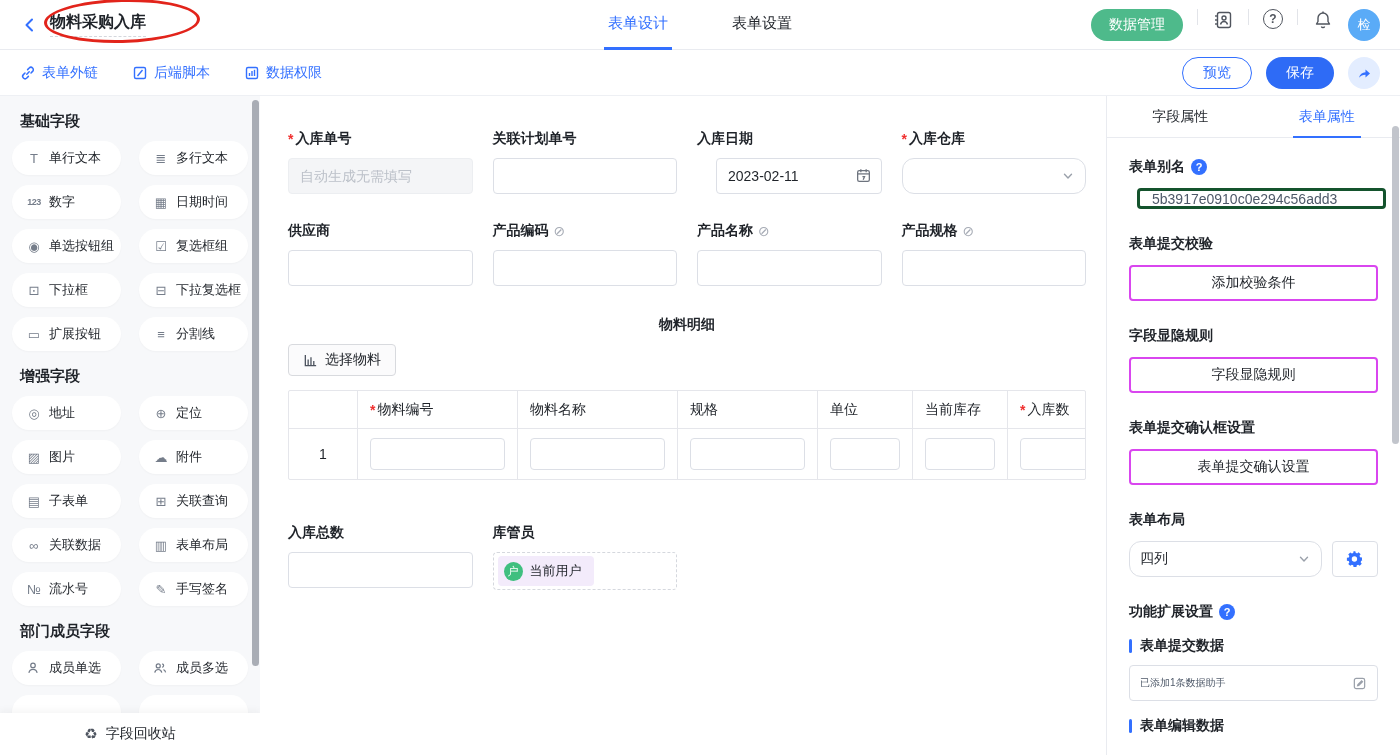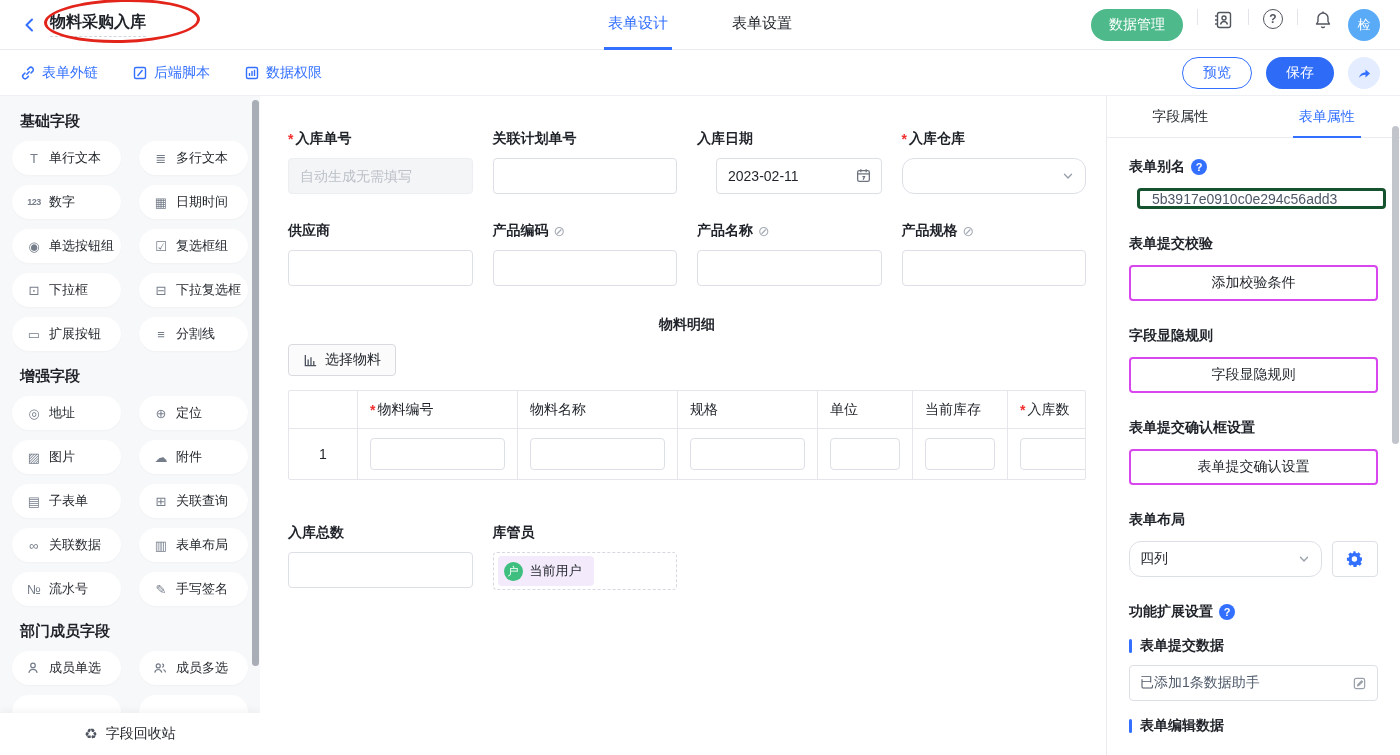--- a/index.html
+++ b/index.html
@@ -88,21 +88,21 @@
   .p-label { display:flex; align-items:center; gap:6px; font-size:14px; font-weight:700; margin-bottom:12px; }
   .p-label.gap-top { margin-top:26px; }
   .q-badge { width:16px; height:16px; border-radius:50%; background:#3370ff; color:#fff; font-size:11px; font-weight:700; display:flex; align-items:center; justify-content:center; }
   .p-input { width:100%; height:21px; border:3px solid #14532d; border-radius:4px; padding:0 12px; font-size:14px; color:#4e5969; font-family:inherit;margin-left:8px; }
   .p-btn { width:100%; height:36px; border:2px solid #d946ef; border-radius:4px; background:#fff; font-size:14px; color:#1f2329; cursor:pointer; font-family:inherit; }
   .layout-row { display:flex; gap:10px; }
   .layout-row .selbox { flex:1; }
   .gear-btn { width:46px; height:36px; border:1px solid #dcdfe6; border-radius:4px; background:#fff; display:flex; align-items:center; justify-content:center; cursor:pointer; }
   .p-subhead { display:flex; align-items:center; gap:8px; font-size:14px; font-weight:700; margin:16px 0 10px 0; }
   .p-subhead .bar { width:3px; height:14px; border-radius:2px; background:#3370ff; }
-  .helper-box { height:36px; border:1px solid #dcdfe6; border-radius:4px; display:flex; align-items:center; justify-content:space-between; padding:0 10px; font-size:14px; color:#4e5969; }
+  .helper-box { height:36px; border:1px solid #dcdfe6; border-radius:4px; display:flex; align-items:center; justify-content:space-between; padding:0 10px; font-size:10px; color:#4e5969; }
   .p-scroll { position:absolute; right:1px; top:30px; width:7px; height:318px; background:#c2c5cc; border-radius:4px; }
   svg { display:block; }
 </style>
 </head>
 <body>
 
 <div class="app">
 
   <header class="topbar">
     <div class="topbar-left">

